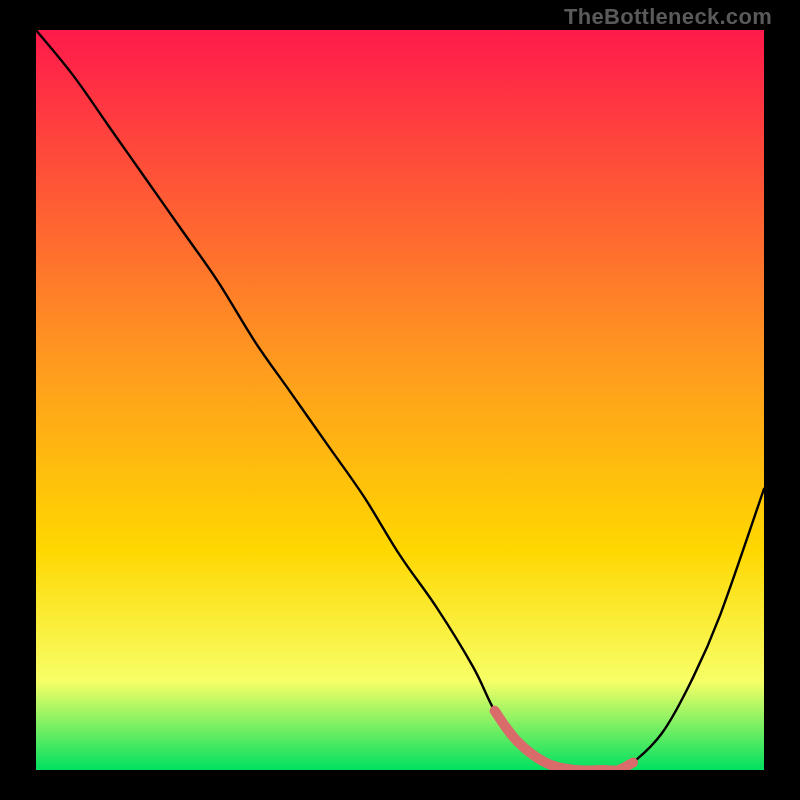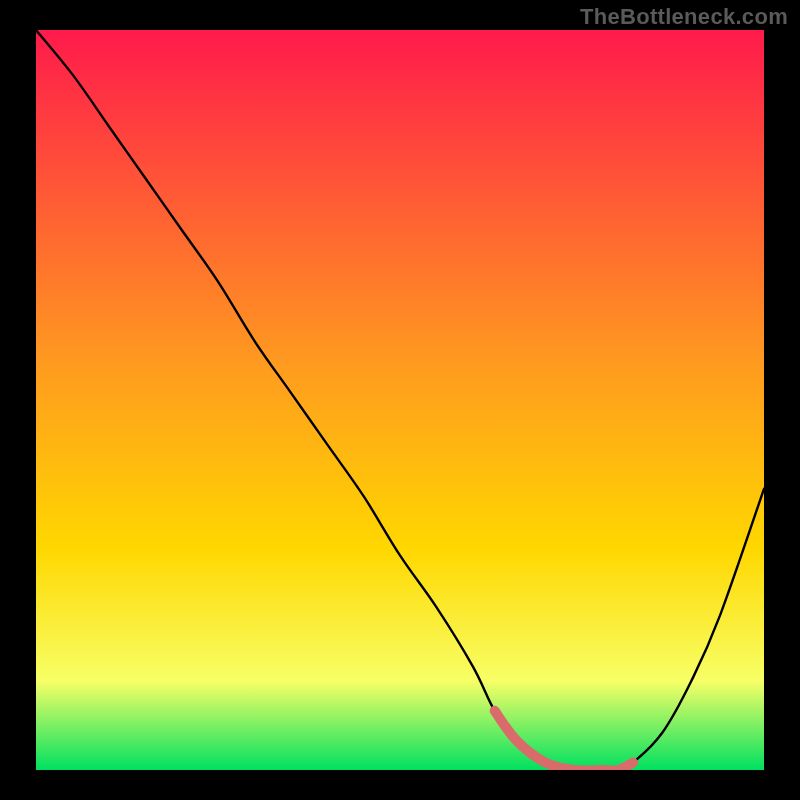--- a/index.html
+++ b/index.html
@@ -13,21 +13,21 @@
   }
   .frame {
     position: relative;
     width: 800px;
     height: 800px;
     background: #000;
   }
   .watermark {
     position: absolute;
     top: 4px;
-    right: 12px;
+    right: 28px;
     color: #5a5a5a;
     font-size: 22px;
     font-weight: 600;
     letter-spacing: 0.3px;
     z-index: 20;
   }
   svg.chart {
     position: absolute;
     left: 0;
     top: 0;

